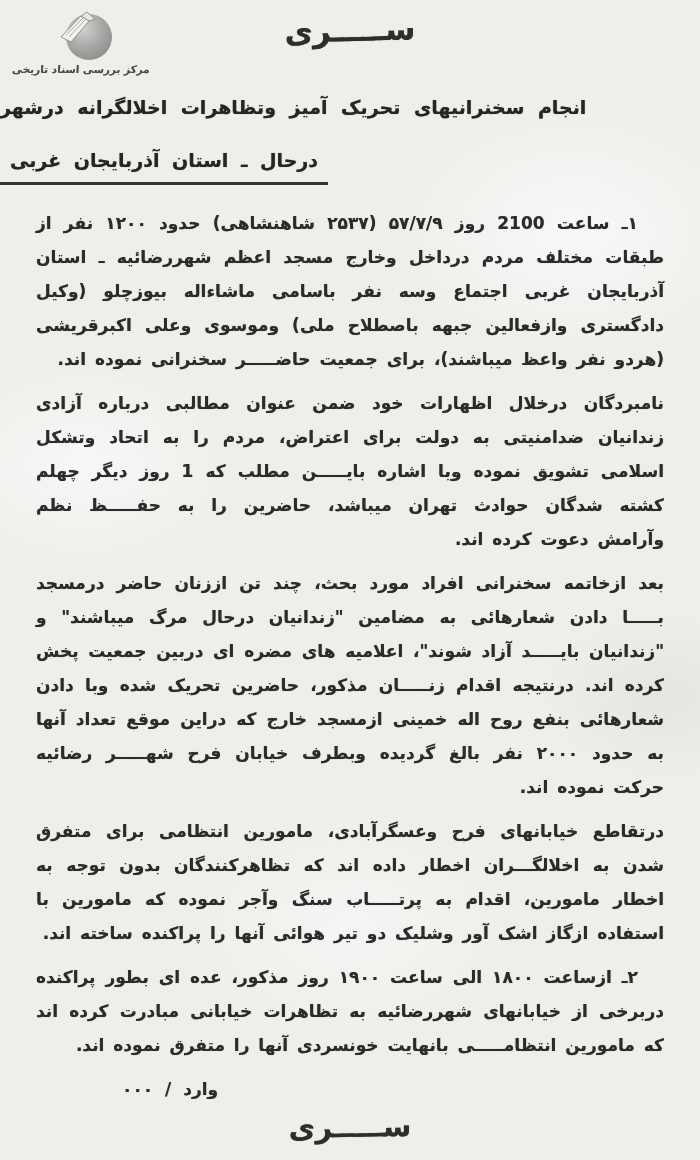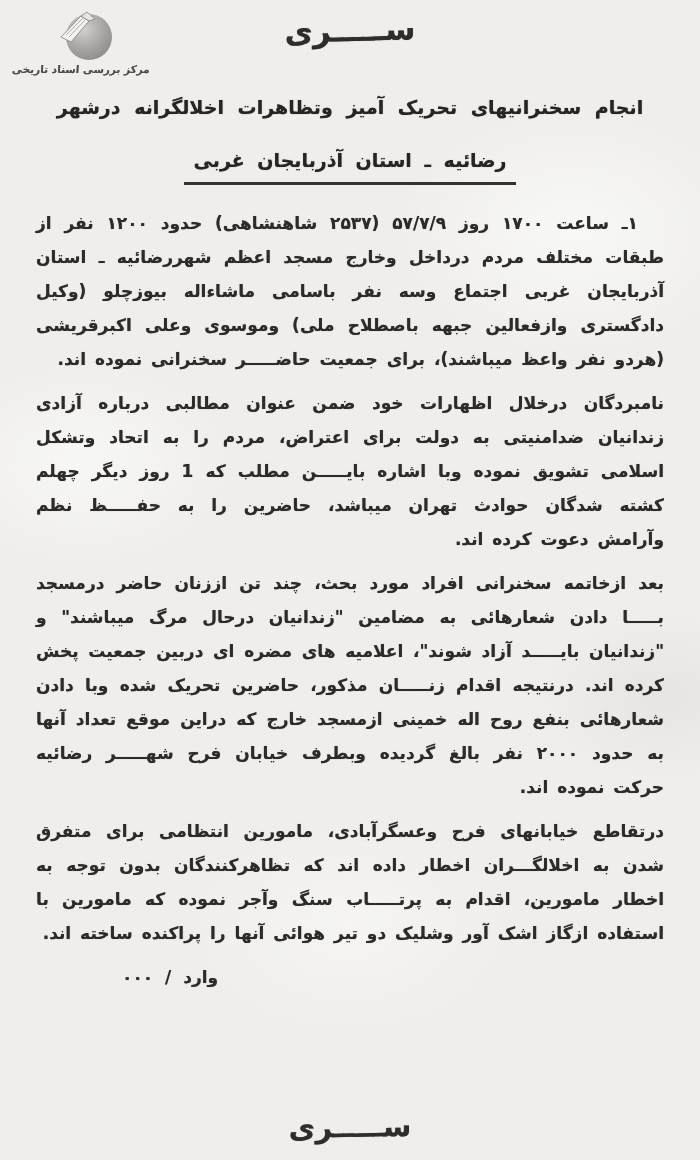--- a/index.html
+++ b/index.html
@@ -39,21 +39,21 @@
     font-size:10.5px; font-weight:bold;
     color:#4e4d4b;
     white-space:nowrap;
     transform:skewX(-4deg);
     direction:rtl;
     text-shadow:0 0 0.5px rgba(60,60,60,0.5);
   }
 
   .title-block {
     position:absolute; top:96px; left:0; right:0;
-    text-align:center; font-weight:bold; direction:rtl;
+    text-align:left; font-weight:bold; direction:rtl;
     color:#262523;
     text-shadow:0 0 0.8px rgba(25,25,25,0.65);
   }
   .title-line1 { font-size:19px; word-spacing:7px; letter-spacing:0.5px; }
   .title-line2 {
     display:inline-block;
     margin-top:12px;
     font-size:19px; word-spacing:6px;
     padding:0 10px 11px 10px;
     border-bottom:3px solid #343330;
@@ -98,26 +98,27 @@
       <path d="M22,27 L42,6 L50,11 L32,32 Z" fill="#f3f2ef" stroke="#8a8987" stroke-width="0.9"></path>
       <path d="M42,6 L48,2 L56,9 L50,11 Z" fill="#e6e5e2" stroke="#8a8987" stroke-width="0.9"></path>
       <path d="M27,25 L44,8 M30,27 L46,10" stroke="#9c9b99" stroke-width="0.8" fill="none"></path>
     </svg>
     <div class="logo-caption">مرکز بررسی اسناد تاریخی</div>
   </div>
 
   <div class="title-block">
     <div class="title-line1">انجام سخنرانیهای تحریک آمیز وتظاهرات اخلالگرانه درشهر</div>
     <br>
-    <span class="title-line2">رضائیه ـ استان آذربایجان غربی</span>
+    <span class="title-line2">درحال ـ استان آذربایجان غربی</span>
   </div>
 
   <div class="body-text">
-    <p class="para indent">۱ـ ساعت ۱۷۰۰ روز ۵۷/۷/۹ (۲۵۳۷ شاهنشاهی) حدود ۱۲۰۰ نفر از طبقات مختلف مردم درداخل وخارج مسجد اعظم شهررضائیه ـ استان آذربایجان غربی اجتماع وسه نفر باسامی ماشاءاله بیوزچلو (وکیل دادگستری وازفعالین جبهه باصطلاح ملی) وموسوی وعلی اکبرقریشی (هردو نفر واعظ میباشند)، برای جمعیت حاضـــــر سخنرانی نموده اند.</p>
+    <p class="para indent">۱ـ ساعت 2100 روز ۵۷/۷/۹ (۲۵۳۷ شاهنشاهی) حدود ۱۲۰۰ نفر از طبقات مختلف مردم درداخل وخارج مسجد اعظم شهررضائیه ـ استان آذربایجان غربی اجتماع وسه نفر باسامی ماشاءاله بیوزچلو (وکیل دادگستری وازفعالین جبهه باصطلاح ملی) وموسوی وعلی اکبرقریشی (هردو نفر واعظ میباشند)، برای جمعیت حاضـــــر سخنرانی نموده اند.</p>
     <p class="para">نامبردگان درخلال اظهارات خود ضمن عنوان مطالبی درباره آزادی زندانیان ضدامنیتی به دولت برای اعتراض، مردم را به اتحاد وتشکل اسلامی تشویق نموده وبا اشاره بایـــــن مطلب که 1 روز دیگر چهلم کشته شدگان حوادث تهران میباشد، حاضرین را به حفـــــظ نظم وآرامش دعوت کرده اند.</p>
     <p class="para">بعد ازخاتمه سخنرانی افراد مورد بحث، چند تن اززنان حاضر درمسجد بـــــا دادن شعارهائی به مضامین "زندانیان درحال مرگ میباشند" و "زندانیان بایـــــد آزاد شوند"، اعلامیه های مضره ای دربین جمعیت پخش کرده اند. درنتیجه اقدام زنـــــان مذکور، حاضرین تحریک شده وبا دادن شعارهائی بنفع روح اله خمینی ازمسجد خارج که دراین موقع تعداد آنها به حدود ۲۰۰۰ نفر بالغ گردیده وبطرف خیابان فرح شهـــــر رضائیه حرکت نموده اند.</p>
     <p class="para">درتقاطع خیابانهای فرح وعسگرآبادی، مامورین انتظامی برای متفرق شدن به اخلالگـــران اخطار داده اند که تظاهرکنندگان بدون توجه به اخطار مامورین، اقدام به پرتـــــاب سنگ وآجر نموده که مامورین با استفاده ازگاز اشک آور وشلیک دو تیر هوائی آنها را پراکنده ساخته اند.</p>
+    <p class="para indent">۲ـ ازساعت ۱۸۰۰ الی ساعت ۱۹۰۰ روز مذکور، عده ای بطور پراکنده دربرخی از خیابانهای شهررضائیه به تظاهرات خیابانی مبادرت کرده اند که مامورین انتظامـــــی بانهایت خونسردی آنها را متفرق نموده اند.</p>
     <p class="para continuation">وارد / ۰۰۰</p>
   </div>
 
   <div class="secret secret-bottom">ســـــری</div>
 
 </div>
 
 </body></html>

